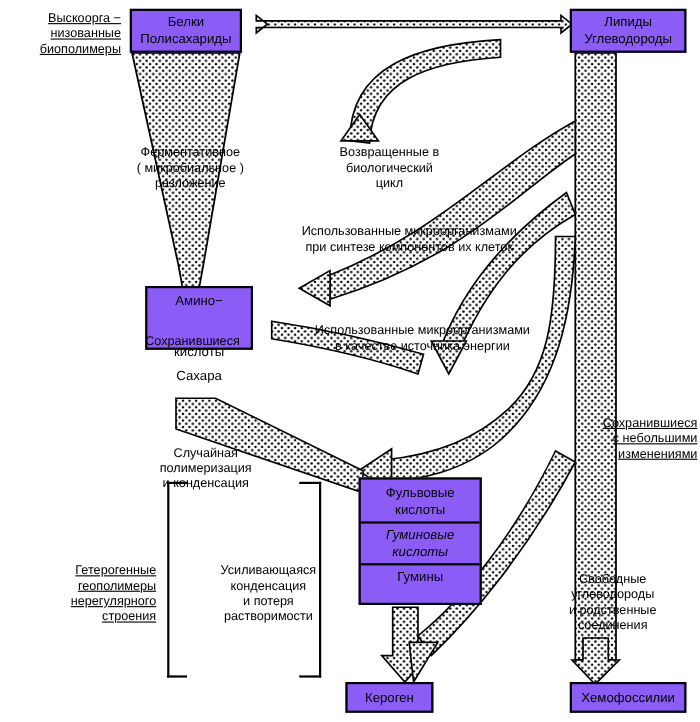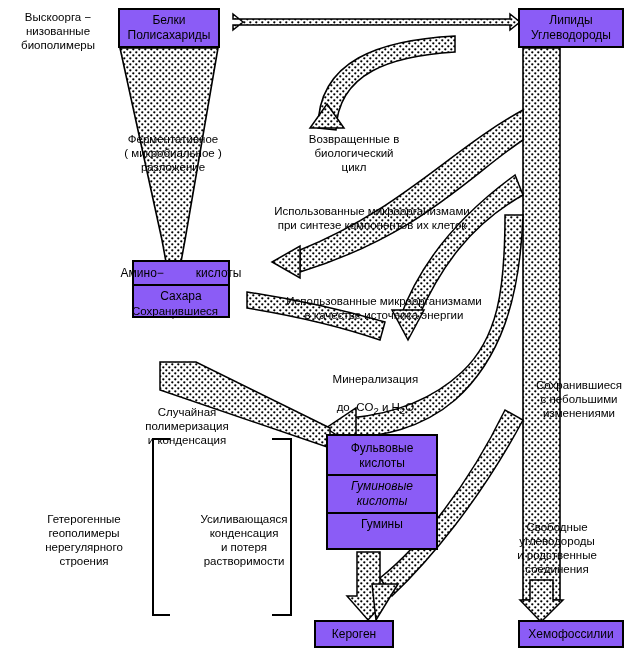--- a/index.html
+++ b/index.html
@@ -32,21 +32,21 @@
   }
   .box .line { display: block; white-space: nowrap; }
   .lbl {
     position: absolute;
     font-size: 11.5px;
     line-height: 14px;
     text-align: center;
     white-space: pre;
     z-index: 6;
   }
-  .lbl.left { text-align: center; }
+  .lbl.left { text-align: right; text-decoration: underline; }
   svg.layer {
     position: absolute;
     left: 0;
     top: 0;
     width: 636px;
     height: 656px;
     z-index: 1;
   }
   .hr {
     position: absolute;
@@ -128,21 +128,21 @@
     <span class="line">Белки</span>
     <span class="line">Полисахариды</span>
   </div>
 
   <div class="box" style="left:518px; top:8px; width:106px; height:40px;">
     <span class="line">Липиды</span>
     <span class="line">Углеводороды</span>
   </div>
 
   <div class="box" style="left:132px; top:260px; width:98px; height:58px; justify-content:flex-start; padding:0;">
-    <div class="boxrow" style="flex-direction:row; padding-top:4px;gap:32px;">
+    <div class="boxrow" style="flex-direction:column; padding-top:4px;gap:32px;">
       <span class="line">Амино−</span>
       <span class="line">кислоты</span>
     </div>
     <div class="inner-sep"></div>
     <div class="boxrow">
       <span class="line">Сахара</span>
     </div>
   </div>
 
   <div class="box" style="left:326px; top:434px; width:112px; height:116px; justify-content:flex-start; padding:0;">
@@ -200,24 +200,20 @@
 
   <div class="lbl" style="left:250px; top:294px; width:268px;">Использованные микроорганизмами
 в качестве источника энергии</div>
 
   <div class="lbl" style="left:116px; top:304px; width:118px;">Сохранившиеся</div>
 
   <div class="lbl" style="left:125px; top:360px; width:124px;margin-top:45px;">Случайная
 полимеризация
 и конденсация</div>
 
-  <div class="lbl" style="left:302px; top:358px; width:134px;">
-    <span>Минерализация</span><br>
-    <span>до  CO</span><sub>2</sub><span> и H</span><sub>2</sub><span>O</span>
-  </div>
 
   <div class="lbl left" style="left:524px; top:378px; width:110px;">Сохранившиеся
 с небольшими
 изменениями</div>
 
   <div class="lbl" style="left:184px; top:512px; width:120px;">Усиливающаяся
 конденсация
 и потеря
 растворимости</div>
 

